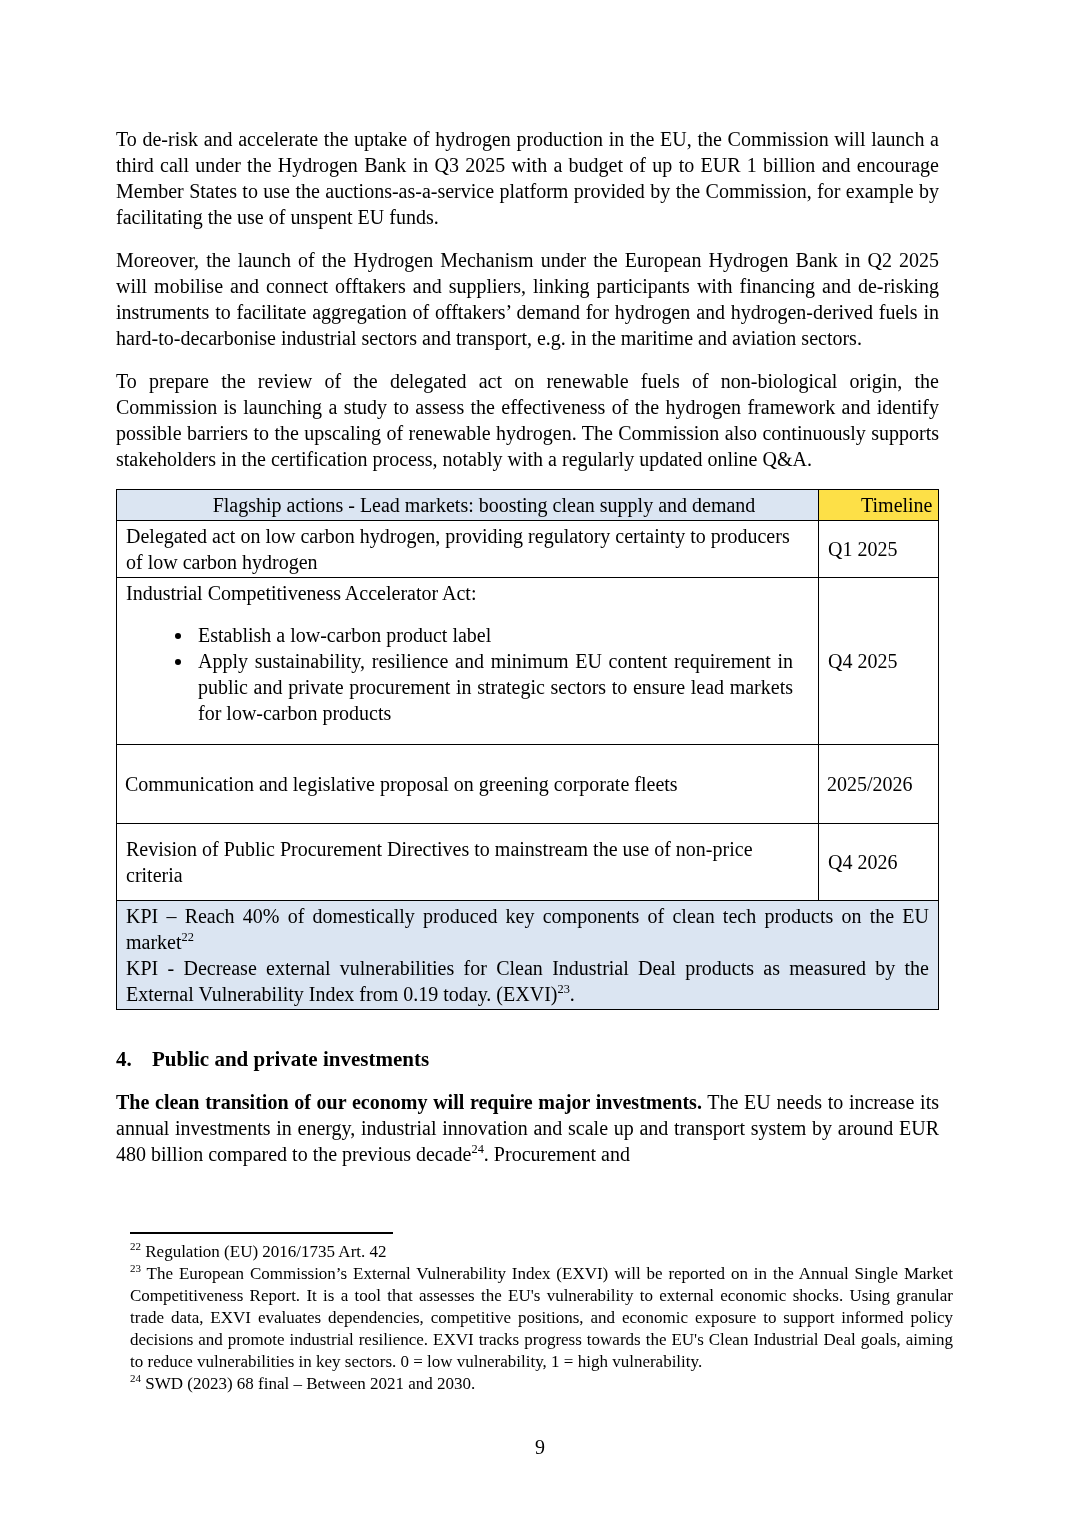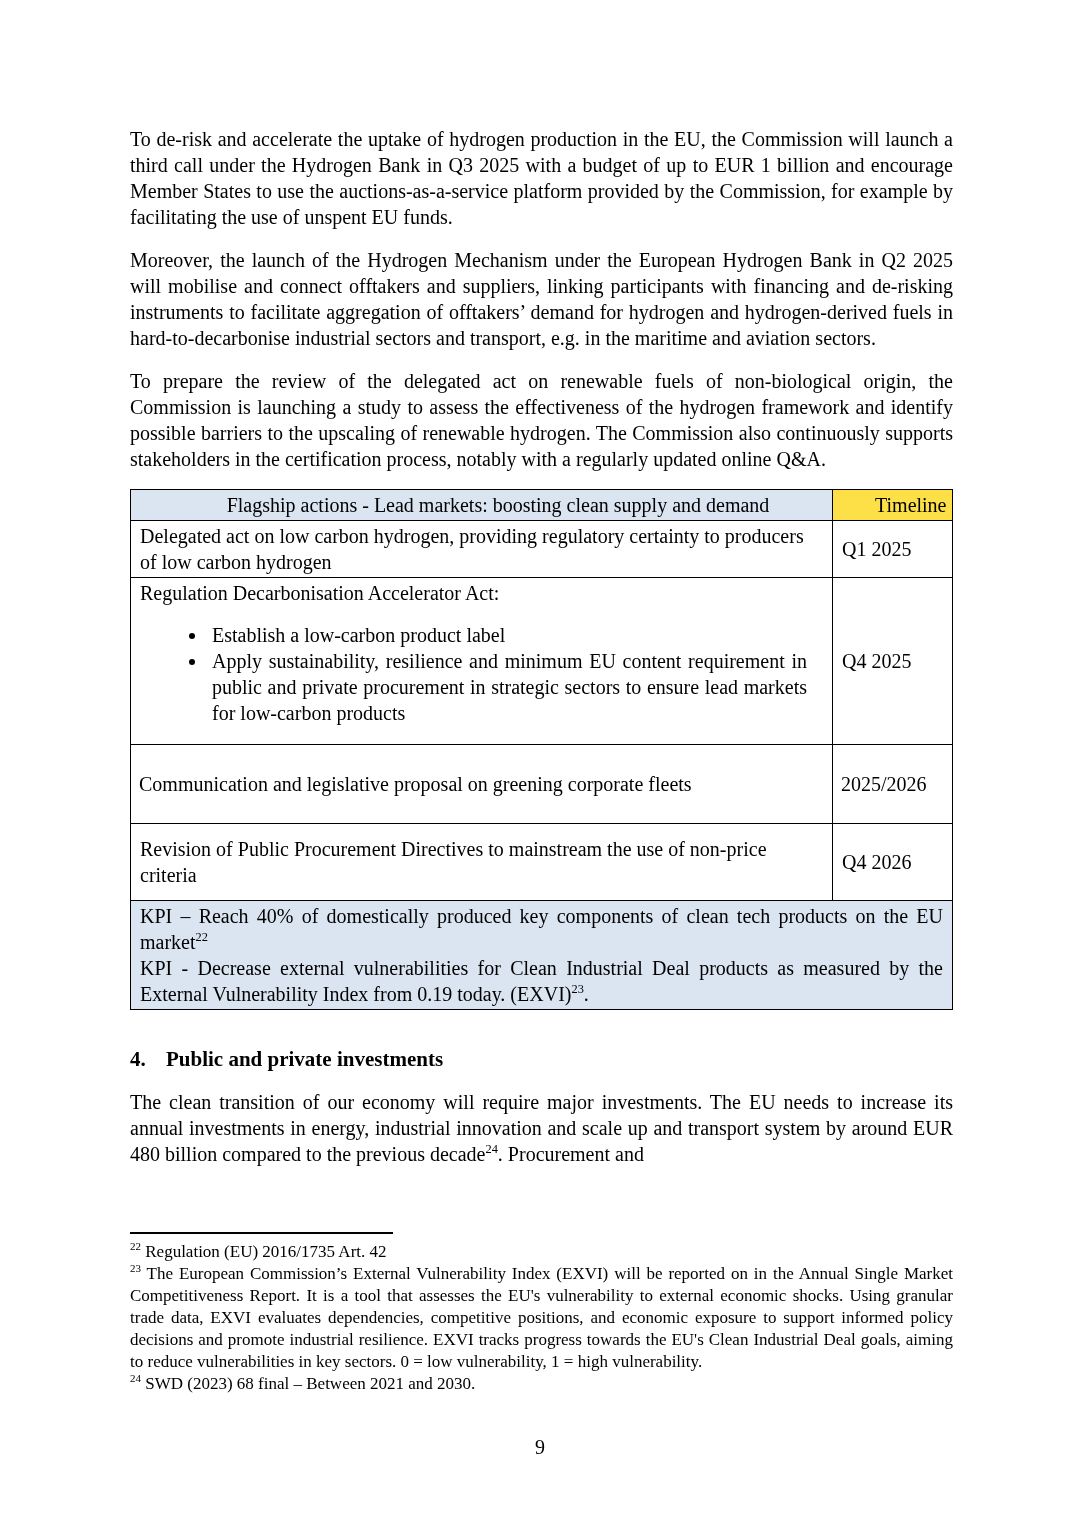--- a/index.html
+++ b/index.html
@@ -10,21 +10,21 @@
   body {
     width: 1080px;
     height: 1527px;
     position: relative;
     font-family: "Liberation Serif", serif;
     color: #000000;
     overflow: hidden;
   }
   .page-content {
     position: absolute;
-    left: 130px;
+    left: 116px;
     top: 0;
     width: 823px;
     padding-top: 126px;
     box-sizing: border-box;
   }
   p.body-p {
     font-size: 20px;
     line-height: 26px;
     text-align: justify;
     margin: 0 0 17px 0;
@@ -86,21 +86,21 @@
   .section-heading .heading-number {
     width: 36px;
     flex: 0 0 36px;
   }
   p.lead-p {
     margin: 17px 0 0 0;
     font-size: 20px;
     line-height: 26px;
     text-align: justify;
   }
-  p.lead-p .lead-bold { font-weight: normal; }
+  p.lead-p .lead-bold { font-weight: bold; }
   
   .footnotes {
     position: absolute;
     left: 130px;
     top: 1232px;
     width: 823px;
     font-size: 17px;
     line-height: 22px;
   }
   .footnote-rule {
@@ -147,21 +147,21 @@
         <tr class="header-row">
       <th style="background-color: rgb(219, 229, 242);">Flagship actions - Lead markets: boosting clean supply and demand</th>
       <th style="background-color: #fde047;">Timeline</th>
     </tr>
     <tr class="row-1">
       <td class="action-cell">Delegated act on low carbon hydrogen, providing regulatory certainty to producers of low carbon hydrogen</td>
       <td class="timeline-cell">Q1 2025</td>
     </tr>
     <tr class="row-2">
       <td class="action-cell">
-        <span>Regulation Decarbonisation Accelerator Act:</span>
+        <span>Industrial Competitiveness Accelerator Act:</span>
         <ul class="bullet-list">
           <li>Establish a low-carbon product label</li>
           <li>Apply sustainability, resilience and minimum EU content requirement in public and private procurement in strategic sectors to ensure lead markets for low-carbon products</li>
         </ul>
       </td>
       <td class="timeline-cell">Q4 2025</td>
     </tr>
     <tr class="row-3">
       <td class="action-cell">Communication and legislative proposal on greening corporate fleets</td>
       <td class="timeline-cell">2025/2026</td>

